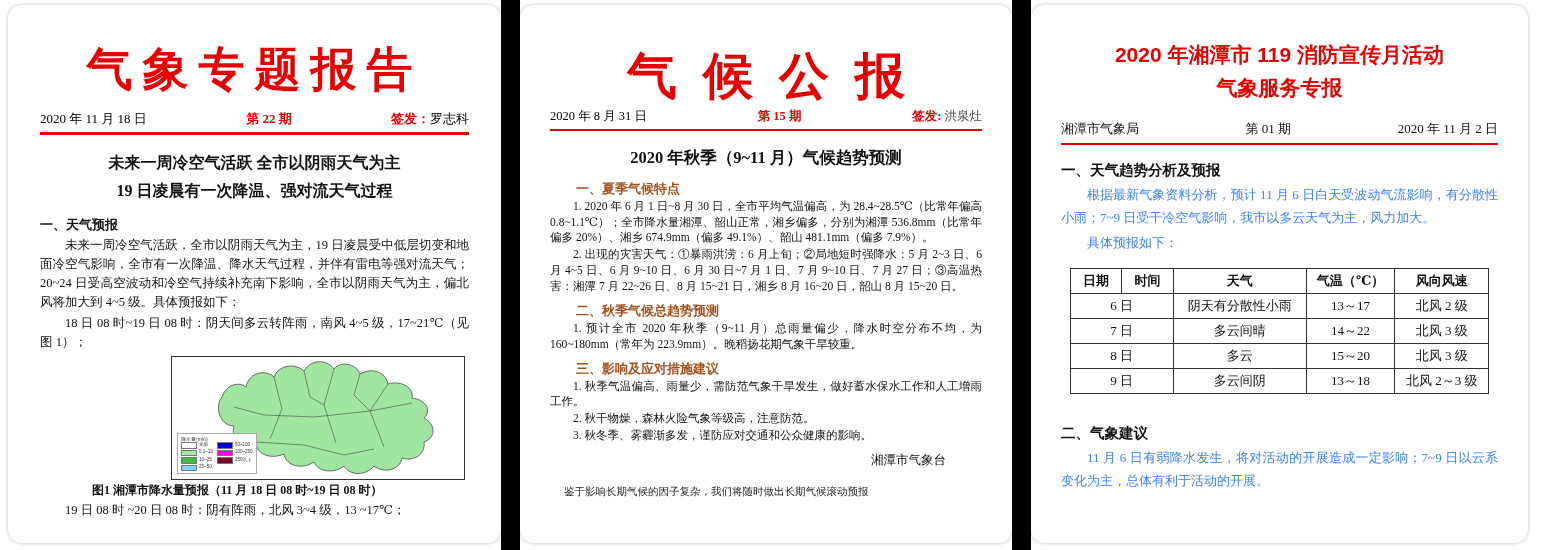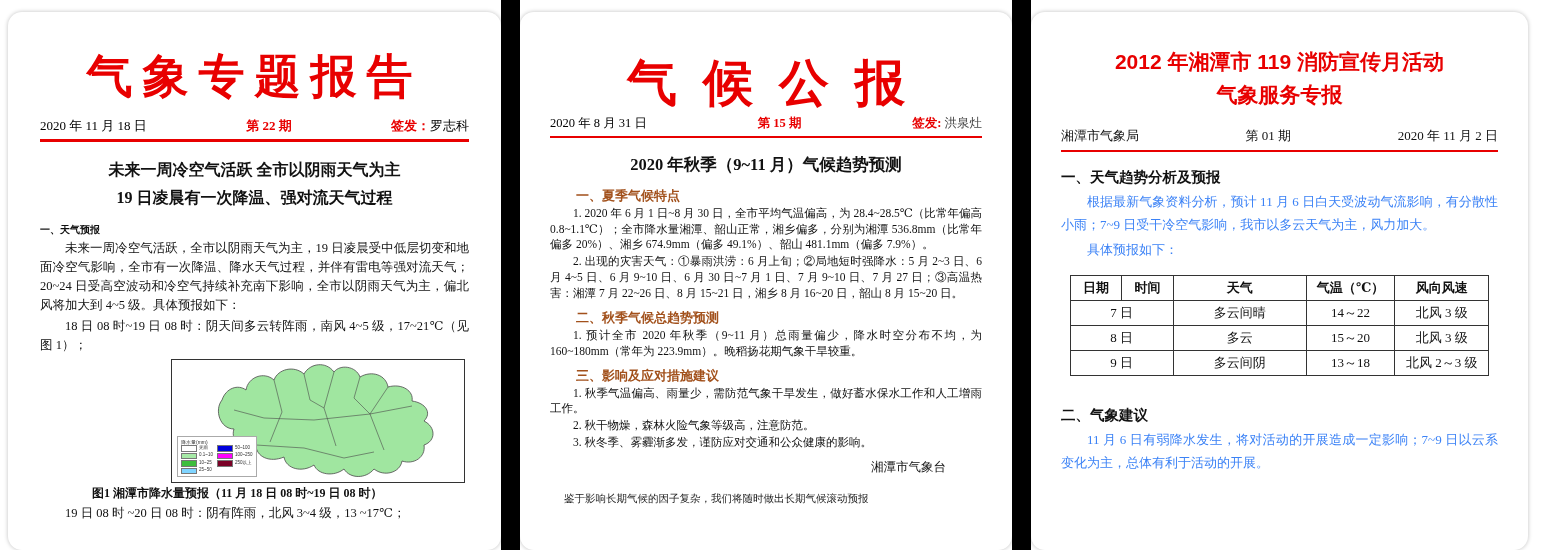--- a/index.html
+++ b/index.html
@@ -1,18 +1,18 @@
 <!DOCTYPE html>
 <html><head>
 <meta charset="utf-8">
 <style>
   html,body{margin:0;padding:0;background:#ffffff;}
   .stage{
     width:1417px;height:550px;background:#ffffff;
-    display:flex;align-items:flex-end;box-sizing:border-box;
+    display:flex;align-items:flex-start;box-sizing:border-box;
     padding:0 8px;position:relative;
     font-family:"Liberation Serif","DejaVu Serif",serif;
   }
   .gap{width:19px;background:#000;height:550px;flex:0 0 auto;}
   .page{
     background:#fff;border-radius:14px;height:538px;margin-top:5px;
     box-shadow:0 0 4px rgba(0,0,0,0.25);
     box-sizing:border-box;overflow:hidden;position:relative;flex:0 0 auto;
   }
   .page1{width:493px;padding:26px 32px 0 32px;}
@@ -20,21 +20,21 @@
   .page3{width:497px;padding:34px 30px 0 30px;}
 
   
   .masthead{color:#e80000;font-weight:bold;text-align:center;white-space:nowrap;}
   .p1-masthead{font-size:46px;letter-spacing:10px;line-height:1.1;margin-top:14px;}
   .p2-masthead{font-size:50px;letter-spacing:26px;line-height:1.1;margin-top:22px;text-indent:26px;}
   .inforow{display:flex;justify-content:space-between;align-items:baseline;font-size:13px;margin-top:14px;}
   .red{color:#e80000;font-weight:bold;}
   .redrule{border:none;border-top:3px solid #e80000;margin:4px 0 0 0;}
   .headline{text-align:center;font-weight:bold;font-size:16px;line-height:1.8;margin-top:14px;color:#111;}
-  .sec{font-weight:bold;font-size:10px;margin:10px 0 2px 0;color:#111;}
+  .sec{font-weight:bold;font-size:13px;margin:10px 0 2px 0;color:#111;}
   .body-p{font-size:12.5px;line-height:1.52;text-align:justify;text-indent:2em;margin:2px 0;color:#111;}
 
   
   .figbox{width:292px;height:122px;border:1px solid #333;margin:4px 4px 2px auto;position:relative;background:#fff;}
   .legend{position:absolute;left:5px;bottom:5px;background:#fff;border:1px solid #aaa;padding:2px 3px;font-family:"Liberation Sans",sans-serif;}
   .legend .lg-title{font-size:5px;color:#333;line-height:1.2;}
   .legend .cols{display:flex;gap:4px;}
   .legend .col{display:flex;flex-direction:column;gap:1px;}
   .lgitem{display:flex;align-items:center;gap:2px;font-size:4.5px;color:#333;line-height:1.1;}
   .sw{width:14px;height:4.5px;border:0.5px solid #777;display:inline-block;}
@@ -162,21 +162,21 @@
     <p class="p2-body">3. 秋冬季、雾霾渐多发，谨防应对交通和公众健康的影响。</p>
     <div class="sig">湘潭市气象台</div>
     <div class="foot1">鉴于影响长期气候的因子复杂，我们将随时做出长期气候滚动预报</div>
 
   </div>
 
   <div class="gap"></div>
 
   <div class="page page3">
     <div class="p3-title">
-      <div>2012 年湘潭市 119 消防宣传月活动</div>
+      <div>2020 年湘潭市 119 消防宣传月活动</div>
       <div>气象服务专报</div>
     </div>
     <div class="inforow p3-inforow">
       <span>湘潭市气象局</span>
       <span>第 01 期</span>
       <span>2020 年 11 月 2 日</span>
     </div>
     <hr class="p3-redrule">
     <div class="p3-sec">一、天气趋势分析及预报</div>
     <p class="p3-body">根据最新气象资料分析，预计 11 月 6 日白天受波动气流影响，有分散性小雨；7~9 日受干冷空气影响，我市以多云天气为主，风力加大。</p>
@@ -187,20 +187,26 @@
         <tr>
           <th class="c-date">日期</th>
           <th class="c-time">时间</th>
           <th class="c-wx">天气</th>
           <th class="c-temp">气温（℃）</th>
           <th class="c-wind">风向风速</th>
         </tr>
       </thead>
       <tbody>
         <tr>
+          <td colspan="2">6 日</td>
+          <td>阴天有分散性小雨</td>
+          <td>13～17</td>
+          <td>北风 2 级</td>
+        </tr>
+        <tr>
           <td colspan="2">7 日</td>
           <td>多云间晴</td>
           <td>14～22</td>
           <td>北风 3 级</td>
         </tr>
         <tr>
           <td colspan="2">8 日</td>
           <td>多云</td>
           <td>15～20</td>
           <td>北风 3 级</td>

